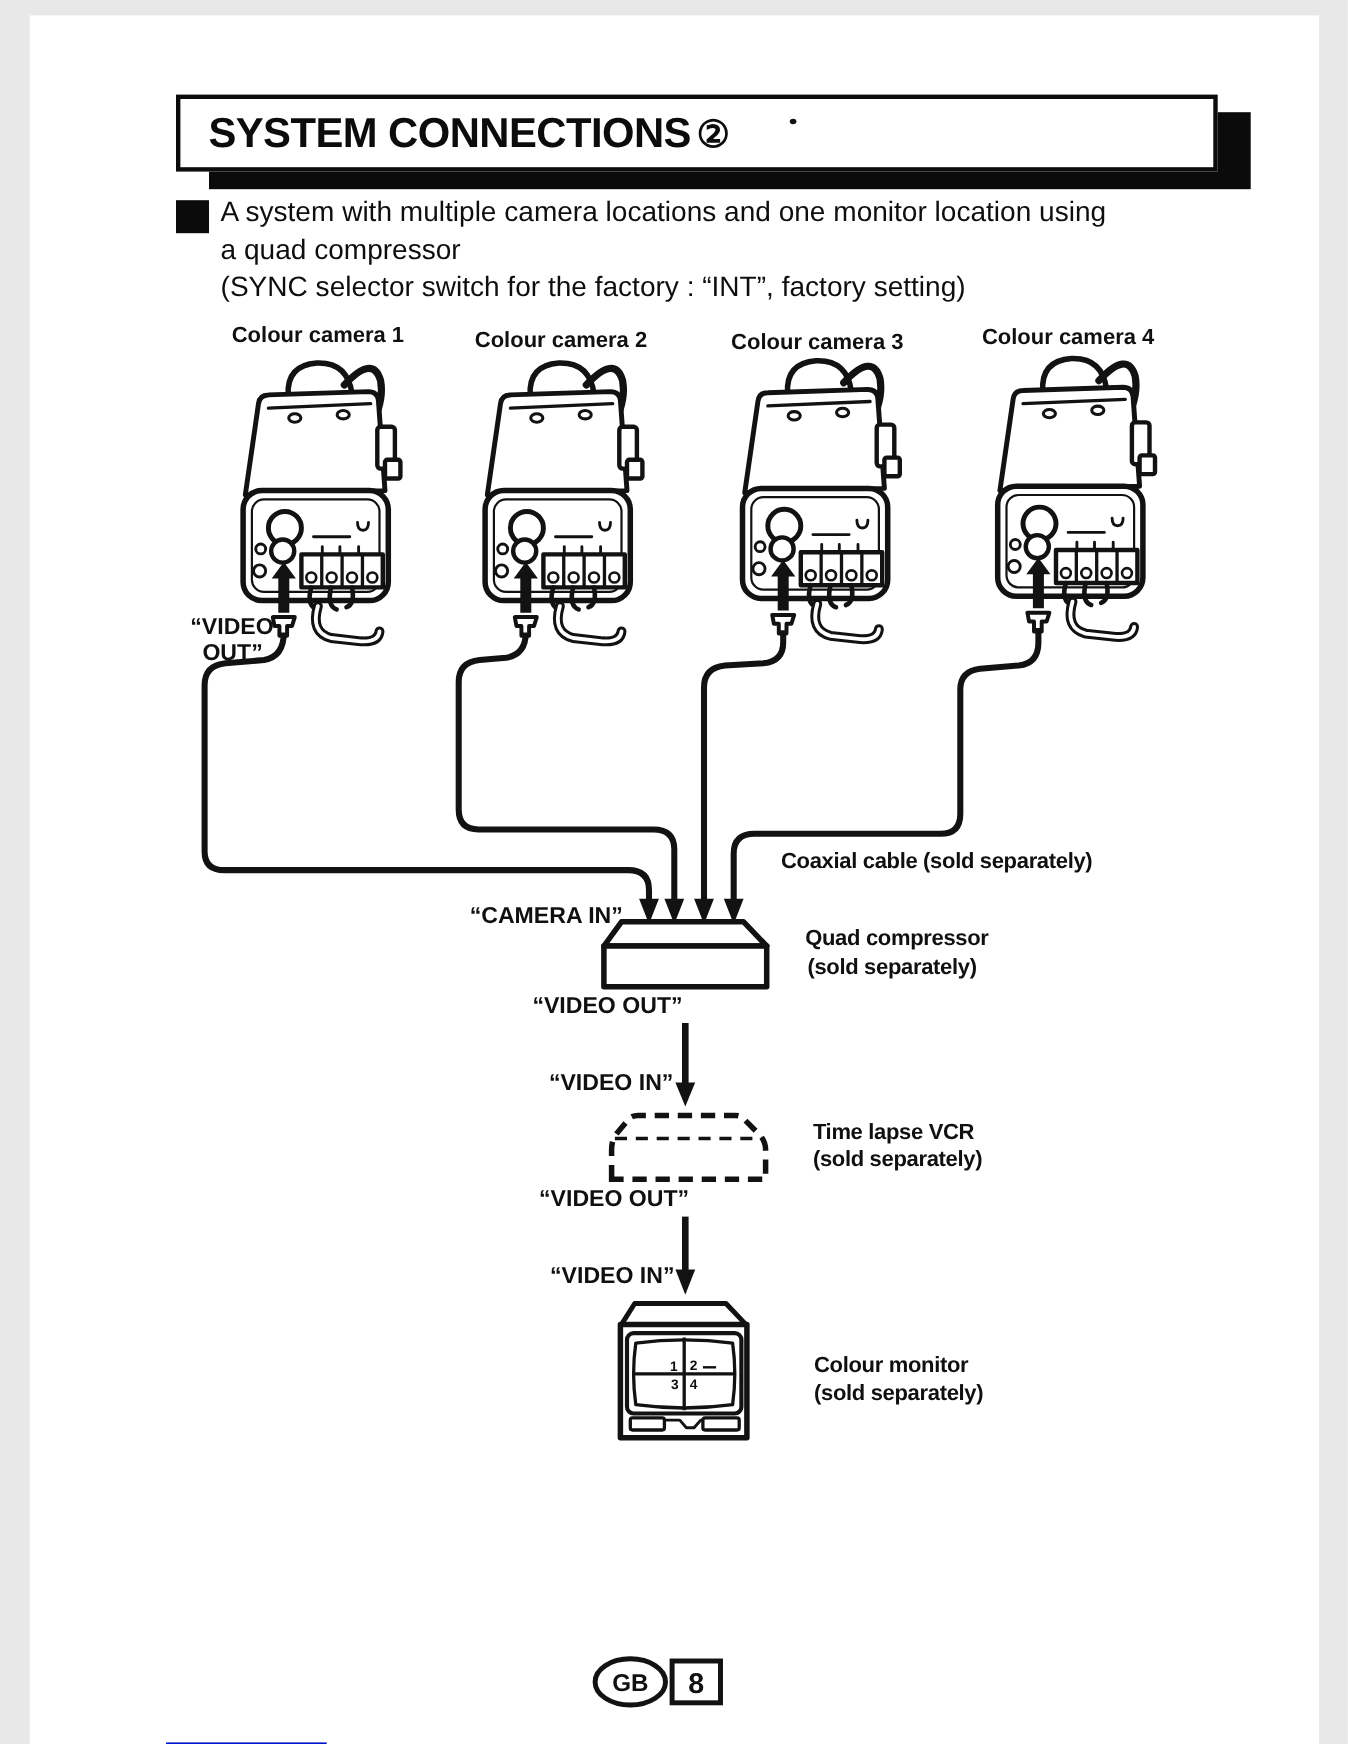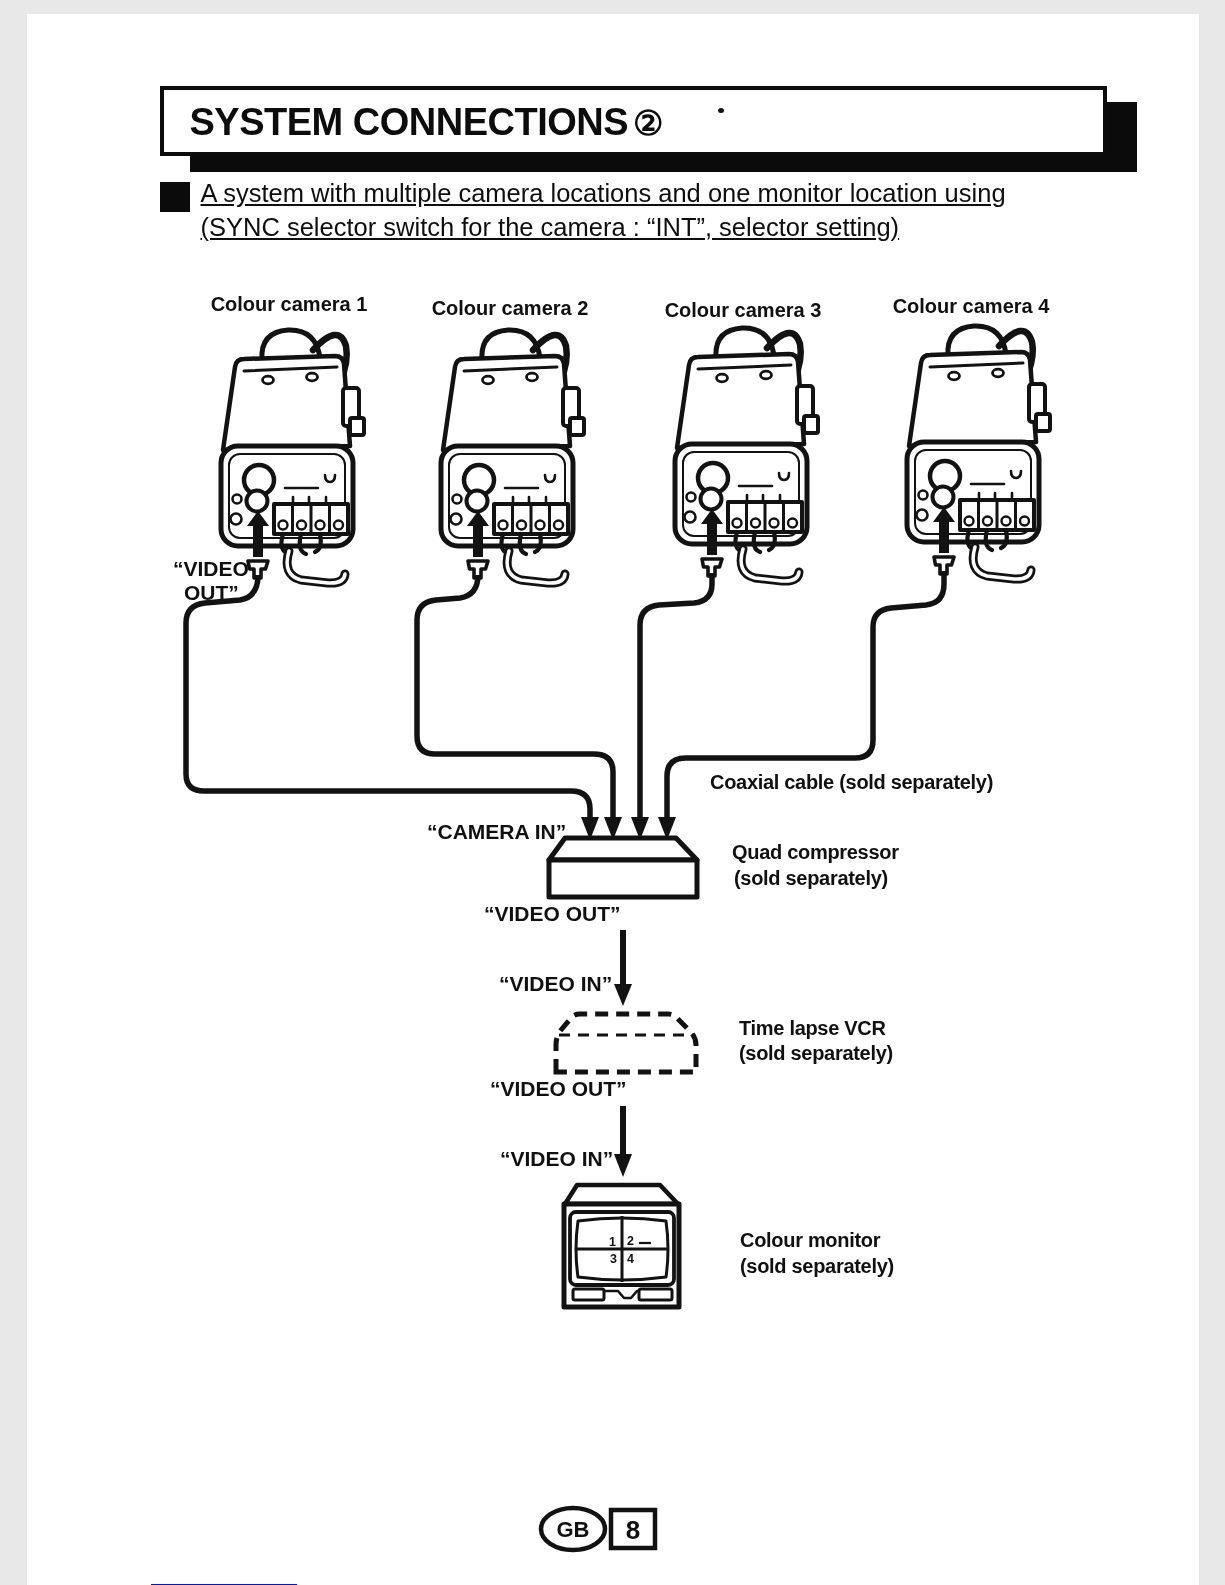--- a/index.html
+++ b/index.html
@@ -15,21 +15,21 @@
   }
   .title-box h1{
     margin:0;padding:6px 0 0 26px;font-size:38px;line-height:52px;
     font-weight:bold;letter-spacing:-0.5px;color:#0c0c0c;white-space:nowrap;
   }
   .title-box .circ{font-size:34px;margin-left:5px;font-weight:bold;}
   .intro{position:absolute;left:133px;top:162px;}
   .intro .bullet-square{
     position:absolute;left:0;top:6px;width:30px;height:30px;background:#0b0b0b;
   }
-  .intro .intro-text{margin-left:41px;width:950px;font-size:25.5px;line-height:34px;color:#0e0e0e;text-decoration:underline;}
+  .intro .intro-text{margin-left:41px;width:950px;font-size:25.5px;line-height:34px;color:#0e0e0e;}
   .notes{position:absolute;left:134px;top:1300px;width:965px;}
   .notes h2{margin:0 0 22px 0;font-size:28px;font-weight:bold;letter-spacing:1px;color:#0c0c0c;}
   .notes .note-item{display:flex;align-items:flex-start;}
   .notes .note-bullet{font-size:19px;line-height:44px;width:22px;flex:none;margin-left:3px;}
   .notes .note-text{width:920px;font-size:25.5px;line-height:44px;text-align:justify;color:#0e0e0e;}
   .diagram-svg{position:absolute;left:0;top:0;}
   svg text{font-family:"Liberation Sans",sans-serif;fill:#101010;}
   .lbl-bold{font-weight:bold;font-size:21px;}
   .lbl-cam{font-weight:bold;font-size:20px;}
   .lbl-ann{font-weight:bold;font-size:20px;letter-spacing:-0.3px;}
@@ -45,21 +45,22 @@
 
   <div class="title-box">
     <h1><span>SYSTEM CONNECTIONS</span><span class="circ">②</span></h1>
   </div>
   <div class="scan-dot"></div>
 
   <div class="intro">
     <div class="bullet-square"></div>
     <div class="intro-text">
       <div>A system with multiple camera locations and one monitor location using</div>
-      <div>(SYNC selector switch for the camera : “INT”, selector setting)</div>
+      <div>a quad compressor</div>
+      <div>(SYNC selector switch for the factory : “INT”, factory setting)</div>
     </div>
   </div>
 
   <svg class="diagram-svg" width="1225" height="1585" viewBox="0 0 1225 1585" xmlns="http://www.w3.org/2000/svg">
 
     <defs>
 
       <g id="camsym" stroke="#121212" fill="none" stroke-linecap="round" stroke-linejoin="round">
         <path d="M455,346 Q453,318 481,316 Q509,315 513,344" fill="#fff" stroke-width="5"></path>
         <path d="M506,336 Q532,308 539,332 Q542,348 533,368" stroke-width="6.5"></path>

